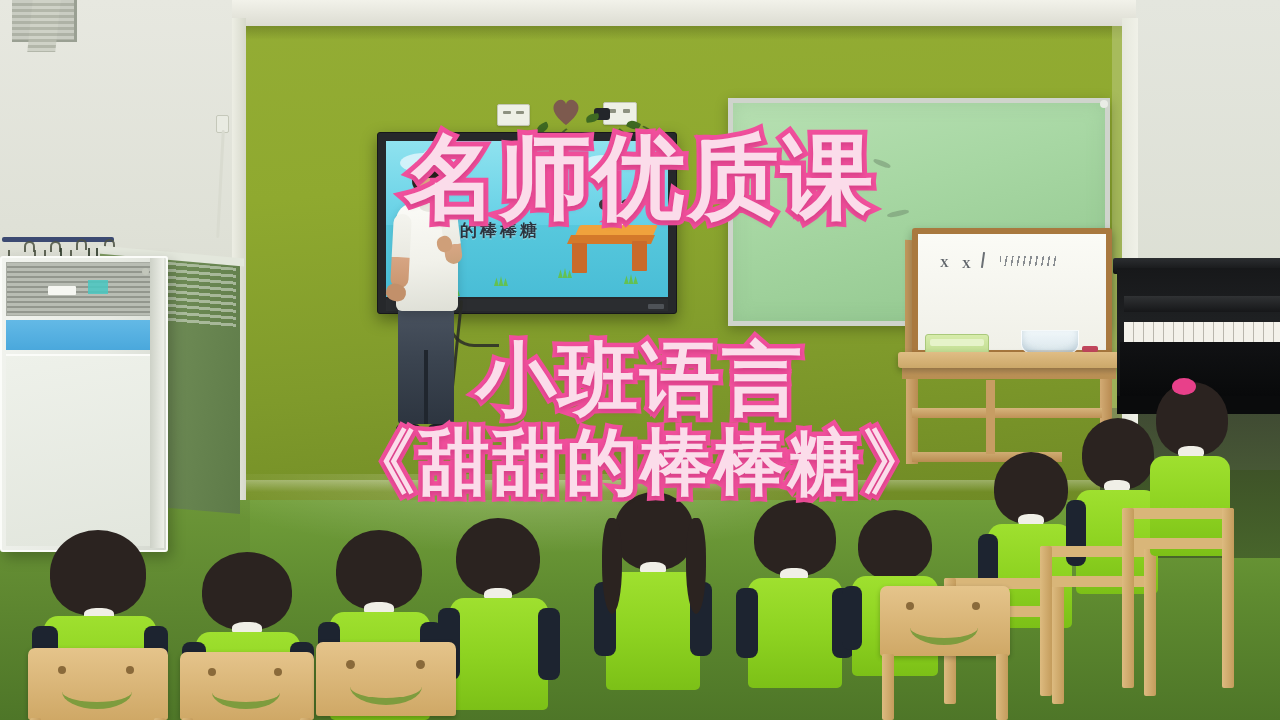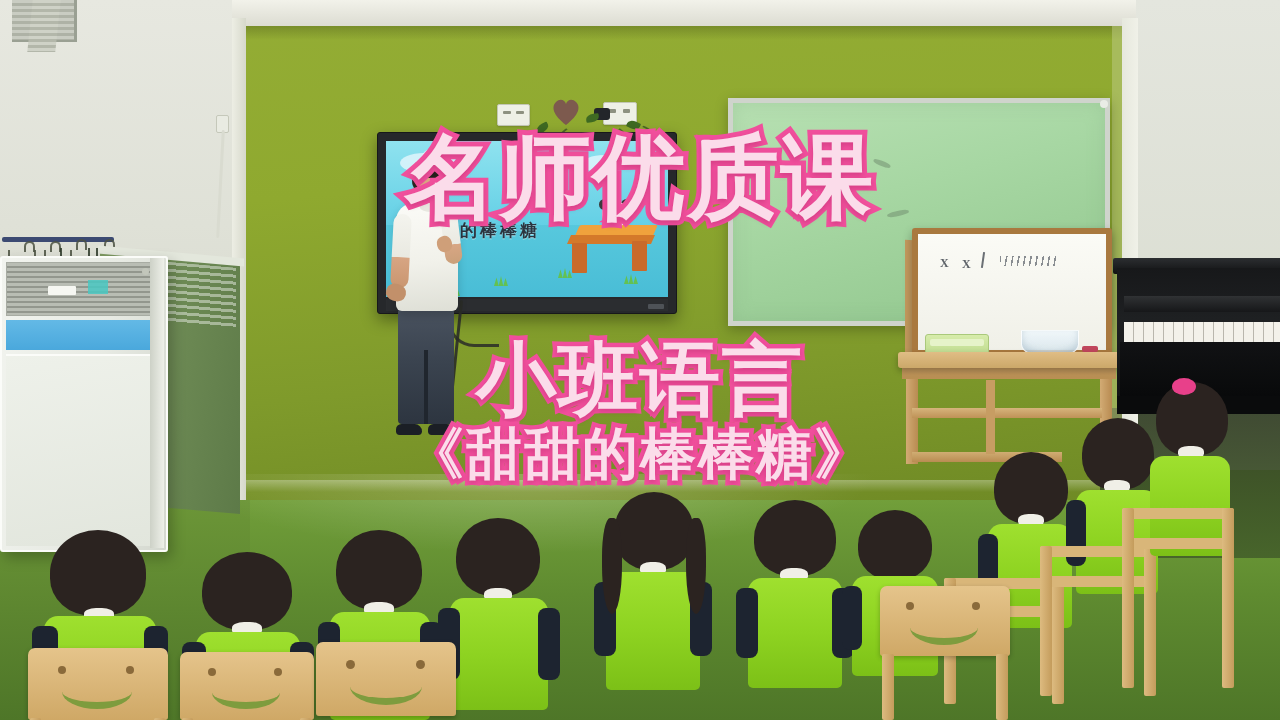--- a/index.html
+++ b/index.html
@@ -447,21 +447,21 @@
     color:#fbdcea;
     letter-spacing:2px;
     -webkit-text-stroke:10px #f04f9c;
     paint-order:stroke fill;
     text-shadow:0 3px 5px rgba(140,20,70,.25);
     white-space:nowrap;
     pointer-events:none;
   }
   #title-main{top:130px;font-size:92px;line-height:1.04;}
   #title-sub1{top:338px;font-size:80px;line-height:1.05;-webkit-text-stroke-width:9px;}
-  #title-sub2{top:425px;font-size:56px;line-height:1.05;-webkit-text-stroke-width:9px;}
+  #title-sub2{top:425px;font-size:72px;line-height:1.05;-webkit-text-stroke-width:9px;}
 
   
   .banner{
     position:absolute;left:325px;top:622px;width:750px;height:98px;
     background:#a94a62;
     display:flex;align-items:center;justify-content:center;
   }
   .banner span{
     color:#fdfdfd;font-size:46px;font-weight:bold;letter-spacing:2px;
     font-family:"DejaVu Sans","Liberation Sans",sans-serif;

